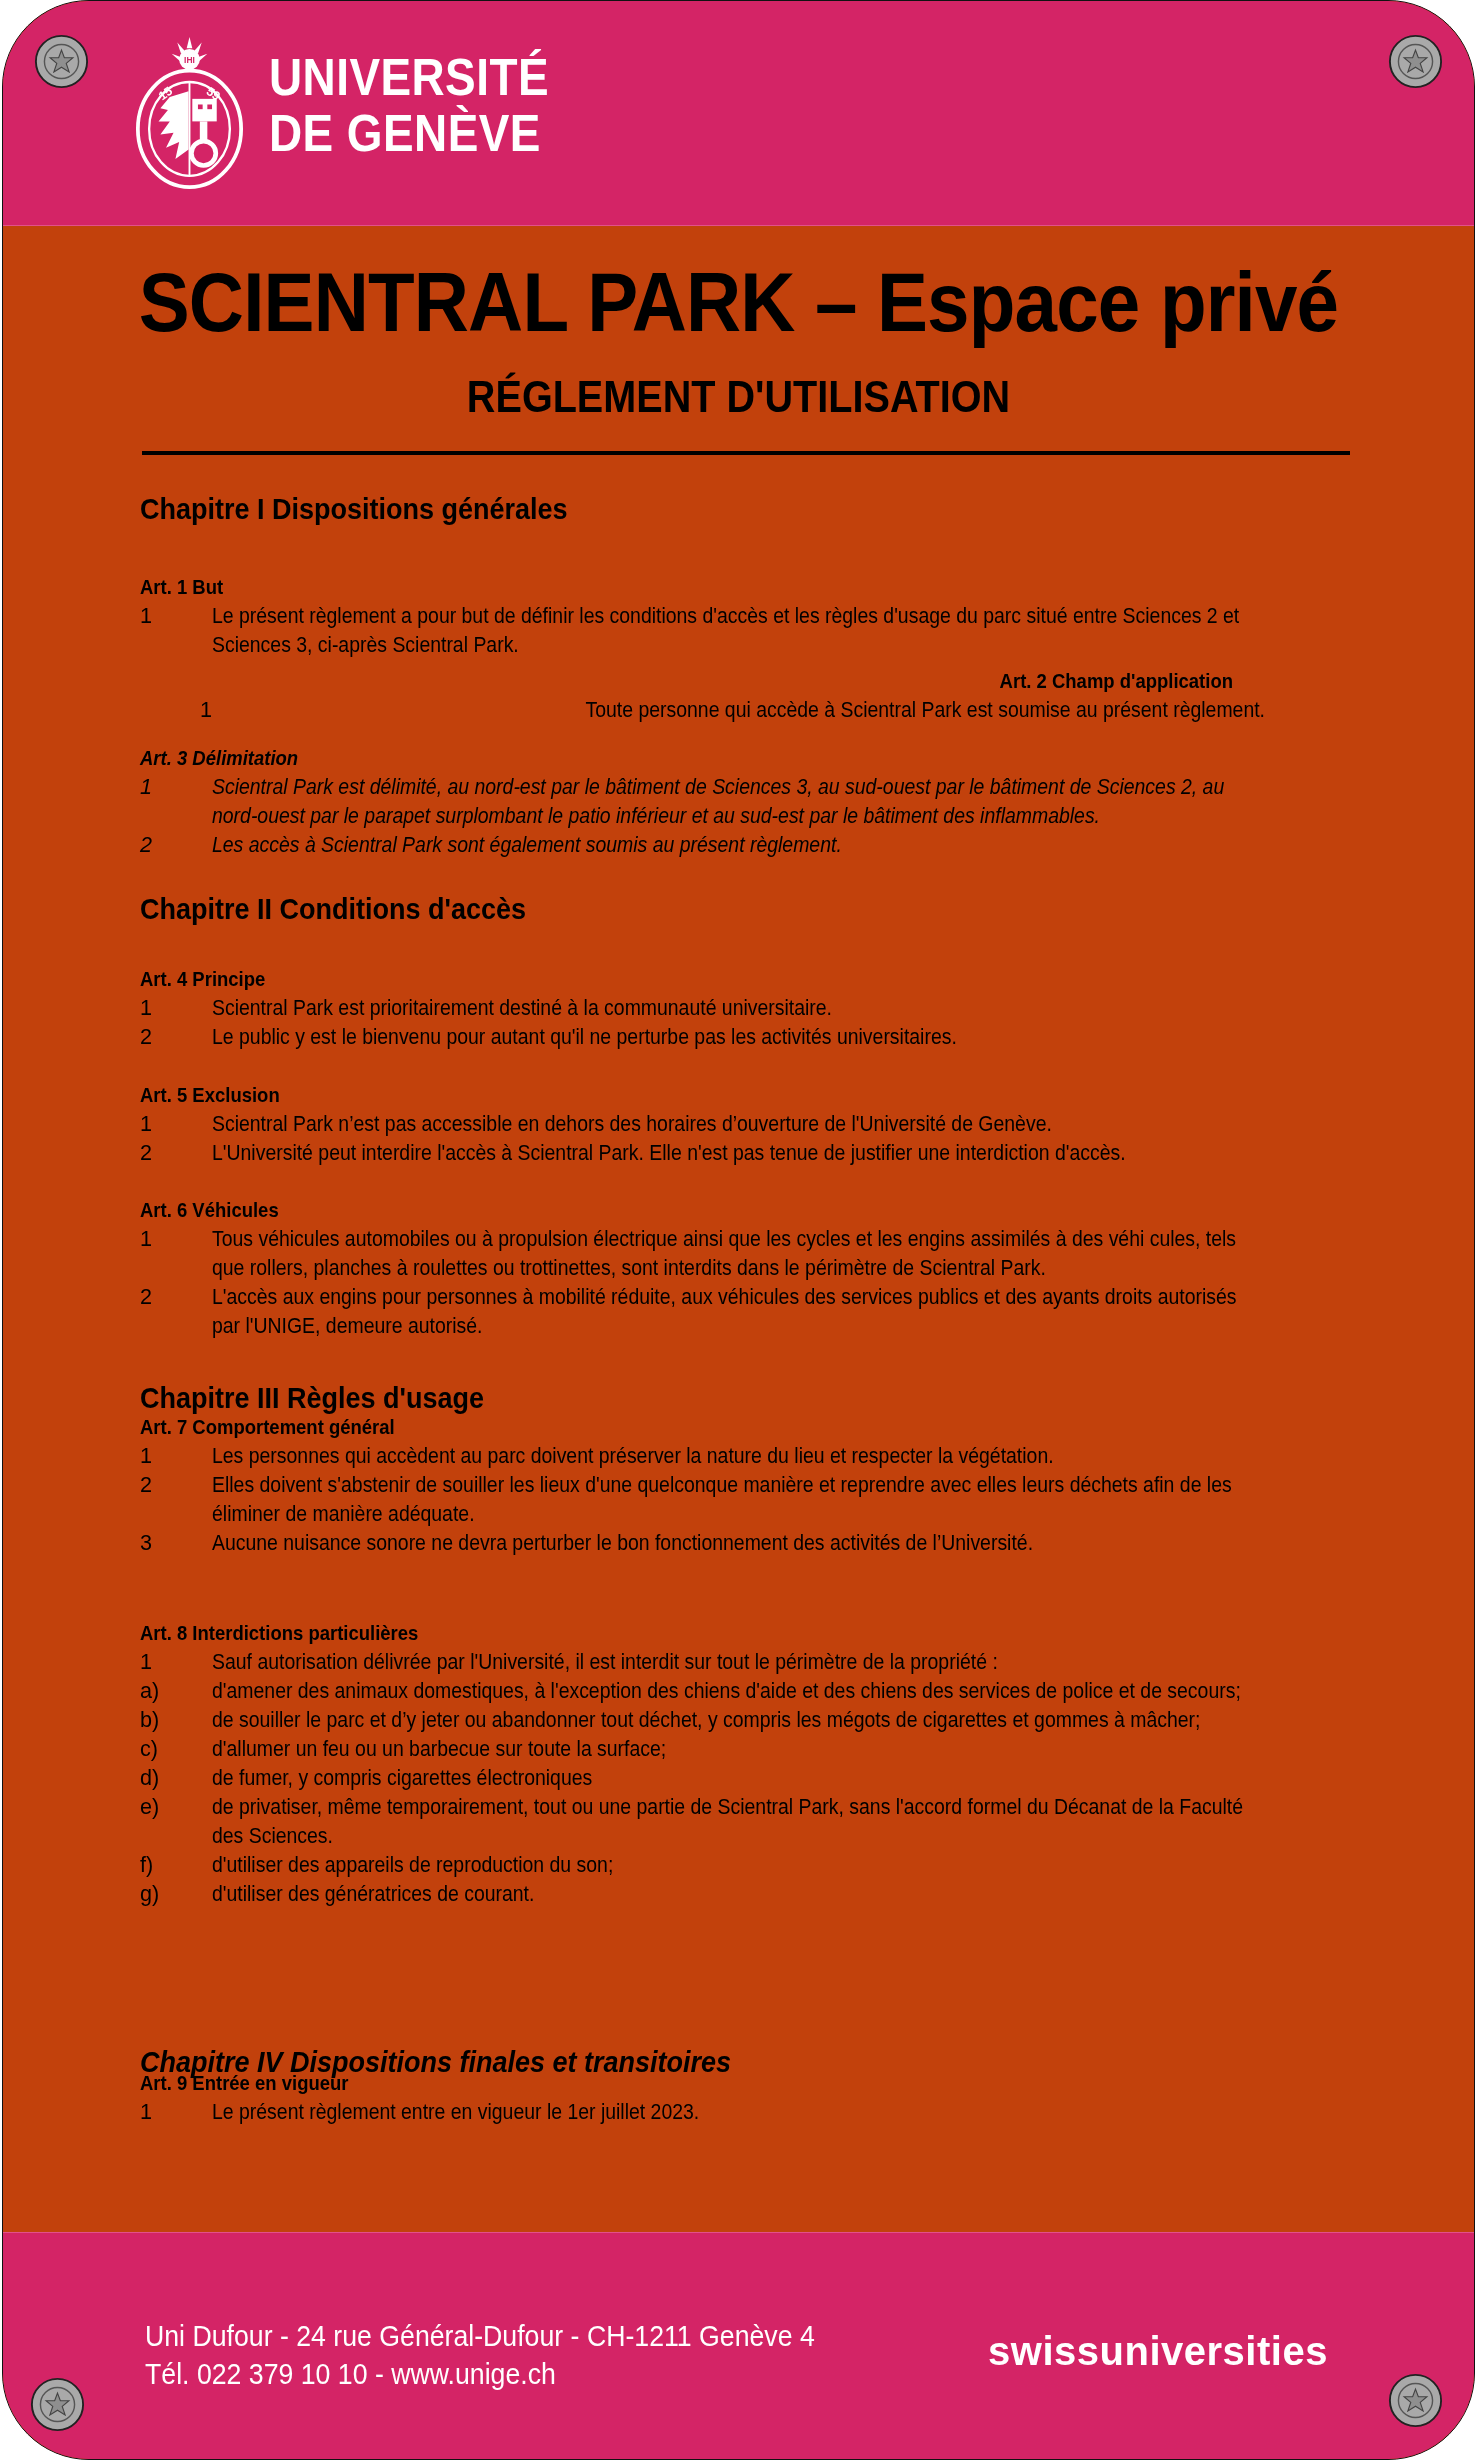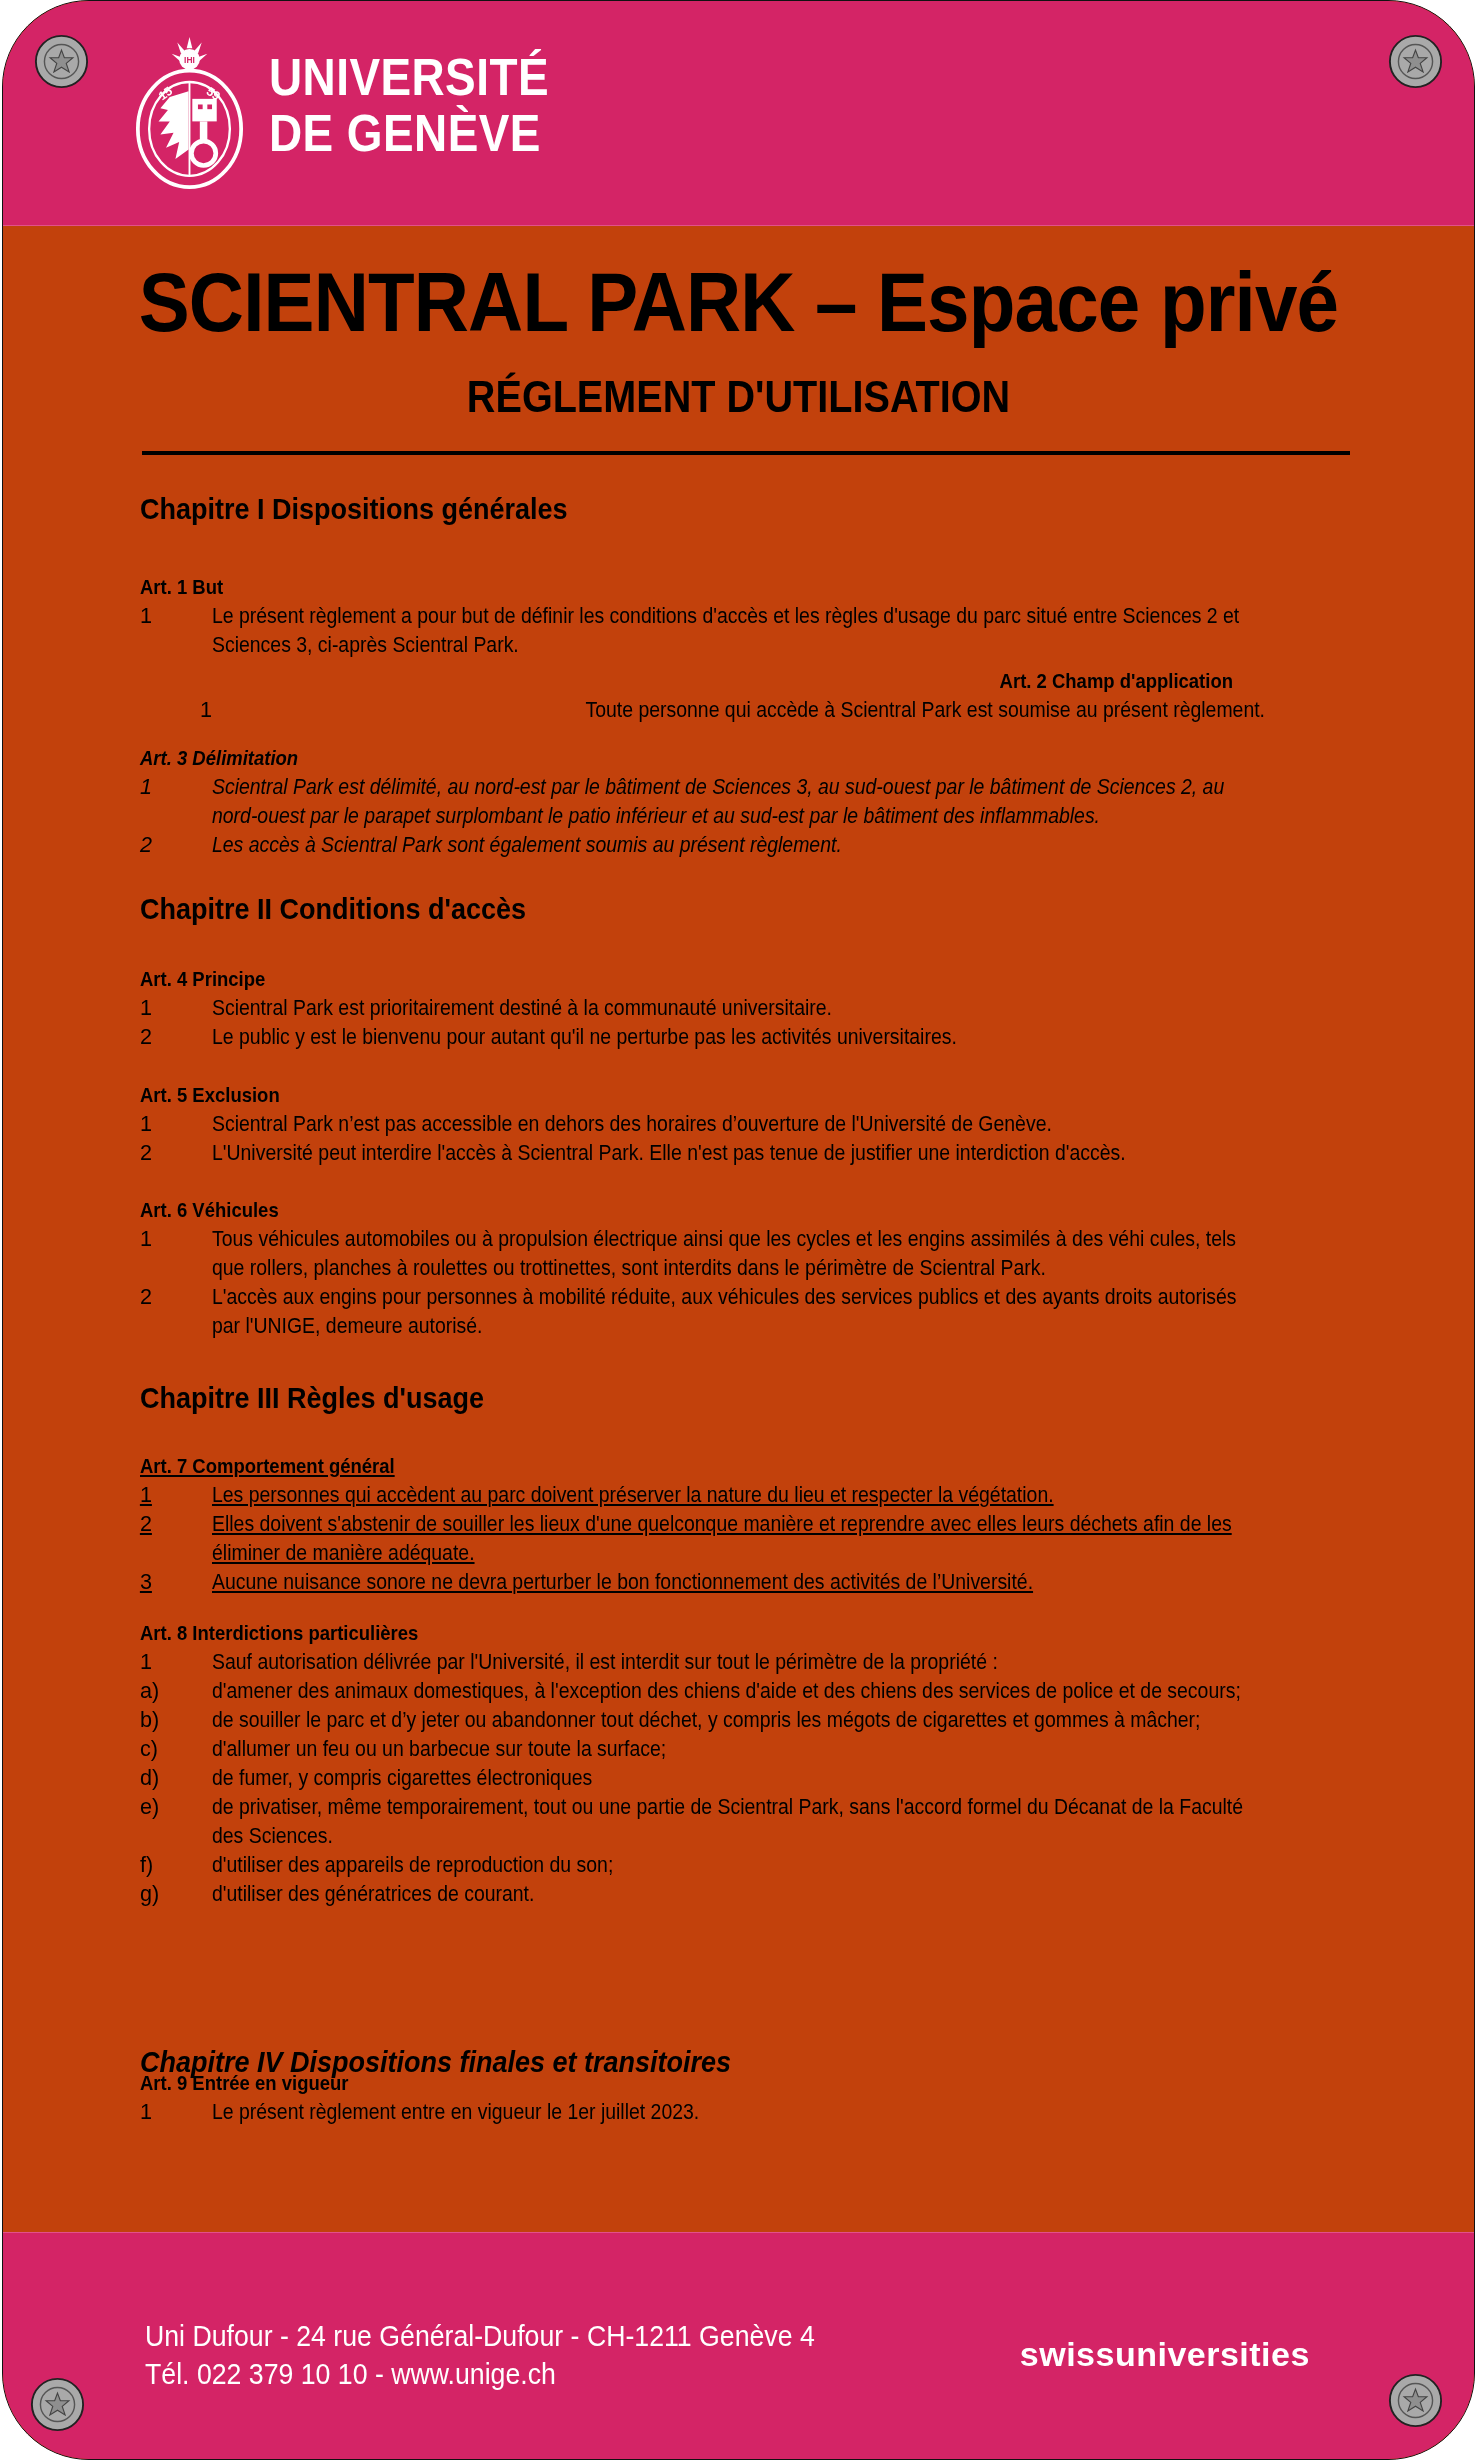--- a/index.html
+++ b/index.html
@@ -26,21 +26,21 @@
 
   .content { position: absolute; left: 137px; top: 489px; width: 1242px; color: #000; }
   .content * { box-sizing: border-box; }
   .chapter { font-weight: bold; font-size: 30px; line-height: 38px; margin: 0; transform: scaleX(0.9); transform-origin: left; white-space: nowrap; }
   .art-title { font-weight: bold; font-size: 21px; line-height: 28px; margin: 0; transform: scaleX(0.88); transform-origin: left; white-space: nowrap; }
   .para { display: flex; font-size: 21.6px; line-height: 29px; }
   .para .num { width: 72px; flex: none; }
   .para .txt { flex: 1; transform: scaleX(0.9); transform-origin: left; width: 1298px; }
 
   .footer-text { position: absolute; left: 142px; bottom: 66px; color: #fff; font-size: 29px; line-height: 38px; transform: scaleX(0.92); transform-origin: left; }
-  .swiss { position: absolute; right: 164px; bottom: 85px; color: #fff; font-weight: bold; font-size: 34px; letter-spacing: 0.5px; }
+  .swiss { position: absolute; right: 146px; bottom: 85px; color: #fff; font-weight: bold; font-size: 40px; letter-spacing: 0.5px; }
 </style>
 </head>
 <body>
 
 <div class="panel">
 
   <div class="band top">
     <svg class="screw tl" viewBox="0 0 58 58">
       <circle cx="29" cy="29" r="27" fill="#a9a9a9" stroke="#222" stroke-width="2"></circle>
       <circle cx="29" cy="29" r="18" fill="none" stroke="#555" stroke-width="1.5"></circle>
@@ -152,21 +152,21 @@
       </div>
       <div class="para">
         <span class="num">2</span>
         <span class="txt">L'accès aux engins pour personnes à mobilité réduite, aux véhicules des services publics et des ayants droits autorisés par l'UNIGE, demeure autorisé.</span>
       </div>
     </div>
 
     <div style="position:absolute; top:889px;">
       <h2 class="chapter">Chapitre III Règles d'usage</h2>
     </div>
-    <div style="position:absolute; top:962px; width:1242px;text-decoration:underline;">
+    <div style="position:absolute; top:923px; width:1242px;">
       <div class="art-title">Art. 7 Comportement général</div>
       <div class="para">
         <span class="num">1</span>
         <span class="txt">Les personnes qui accèdent au parc doivent préserver la nature du lieu et respecter la végétation.</span>
       </div>
       <div class="para">
         <span class="num">2</span>
         <span class="txt">Elles doivent s'abstenir de souiller les lieux d'une quelconque manière et reprendre avec elles leurs déchets afin de les éliminer de manière adéquate.</span>
       </div>
       <div class="para">

